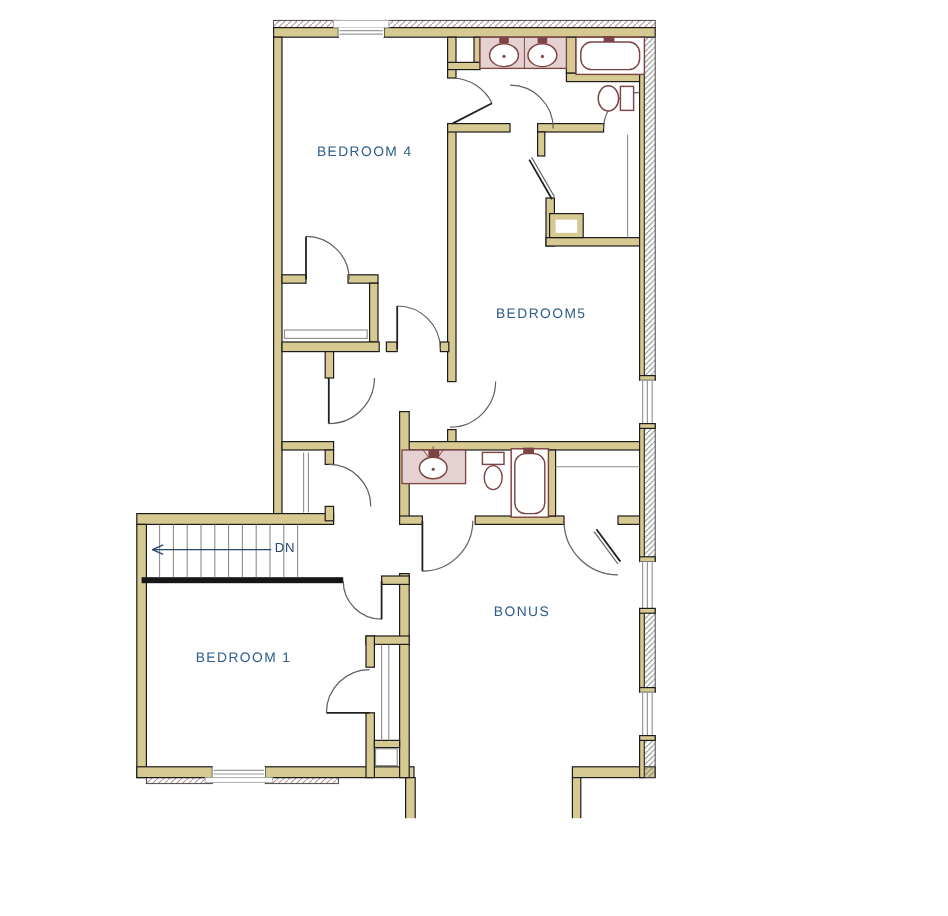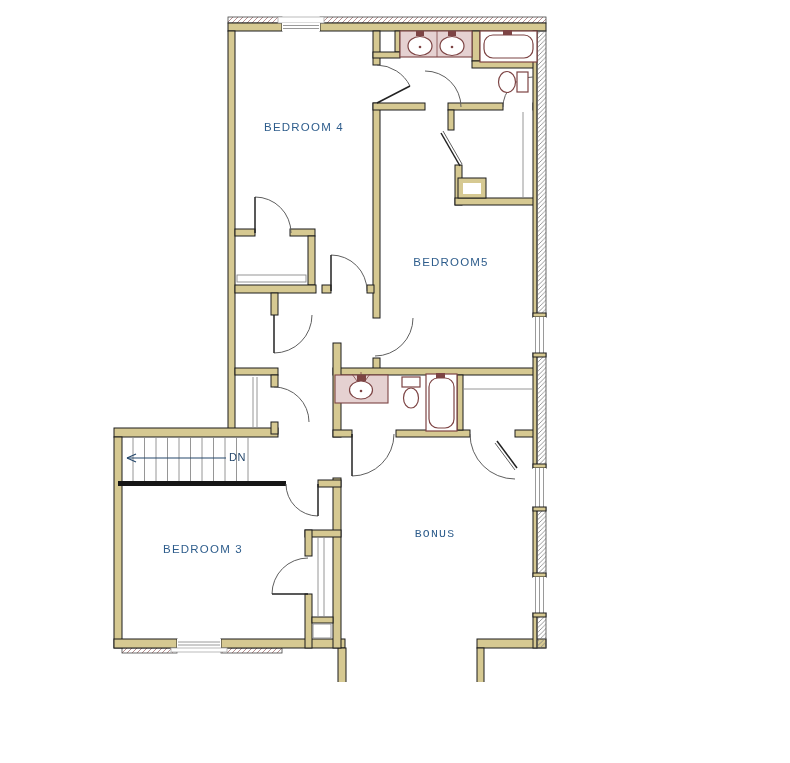--- a/index.html
+++ b/index.html
@@ -287,16 +287,16 @@
   </g>
   <g>
     <rect class="fx" x="426" y="374" width="31" height="57"></rect>
     <rect class="fx" x="429" y="378" width="25" height="50" rx="9"></rect>
     <rect class="fx-fill" x="436" y="373" width="9" height="5"></rect>
   </g>
 </svg>
 
 <div class="room-label" style="left:304px;top:127px;">BEDROOM 4</div>
 <div class="room-label" style="left:451px;top:262px;">BEDROOM5</div>
-<div class="room-label" style="left:203px;top:549px;">BEDROOM 3</div>
-<div class="room-label" style="left:435px;top:533px;font-family:Liberation Mono, monospace;">BONUS</div>
+<div class="room-label" style="left:203px;top:549px;">BEDROOM 1</div>
+<div class="room-label" style="left:435px;top:510px;">BONUS</div>
 <div class="dn-label" style="left:229px;top:451px;">DN</div>
 </div>
 
 </body></html>

